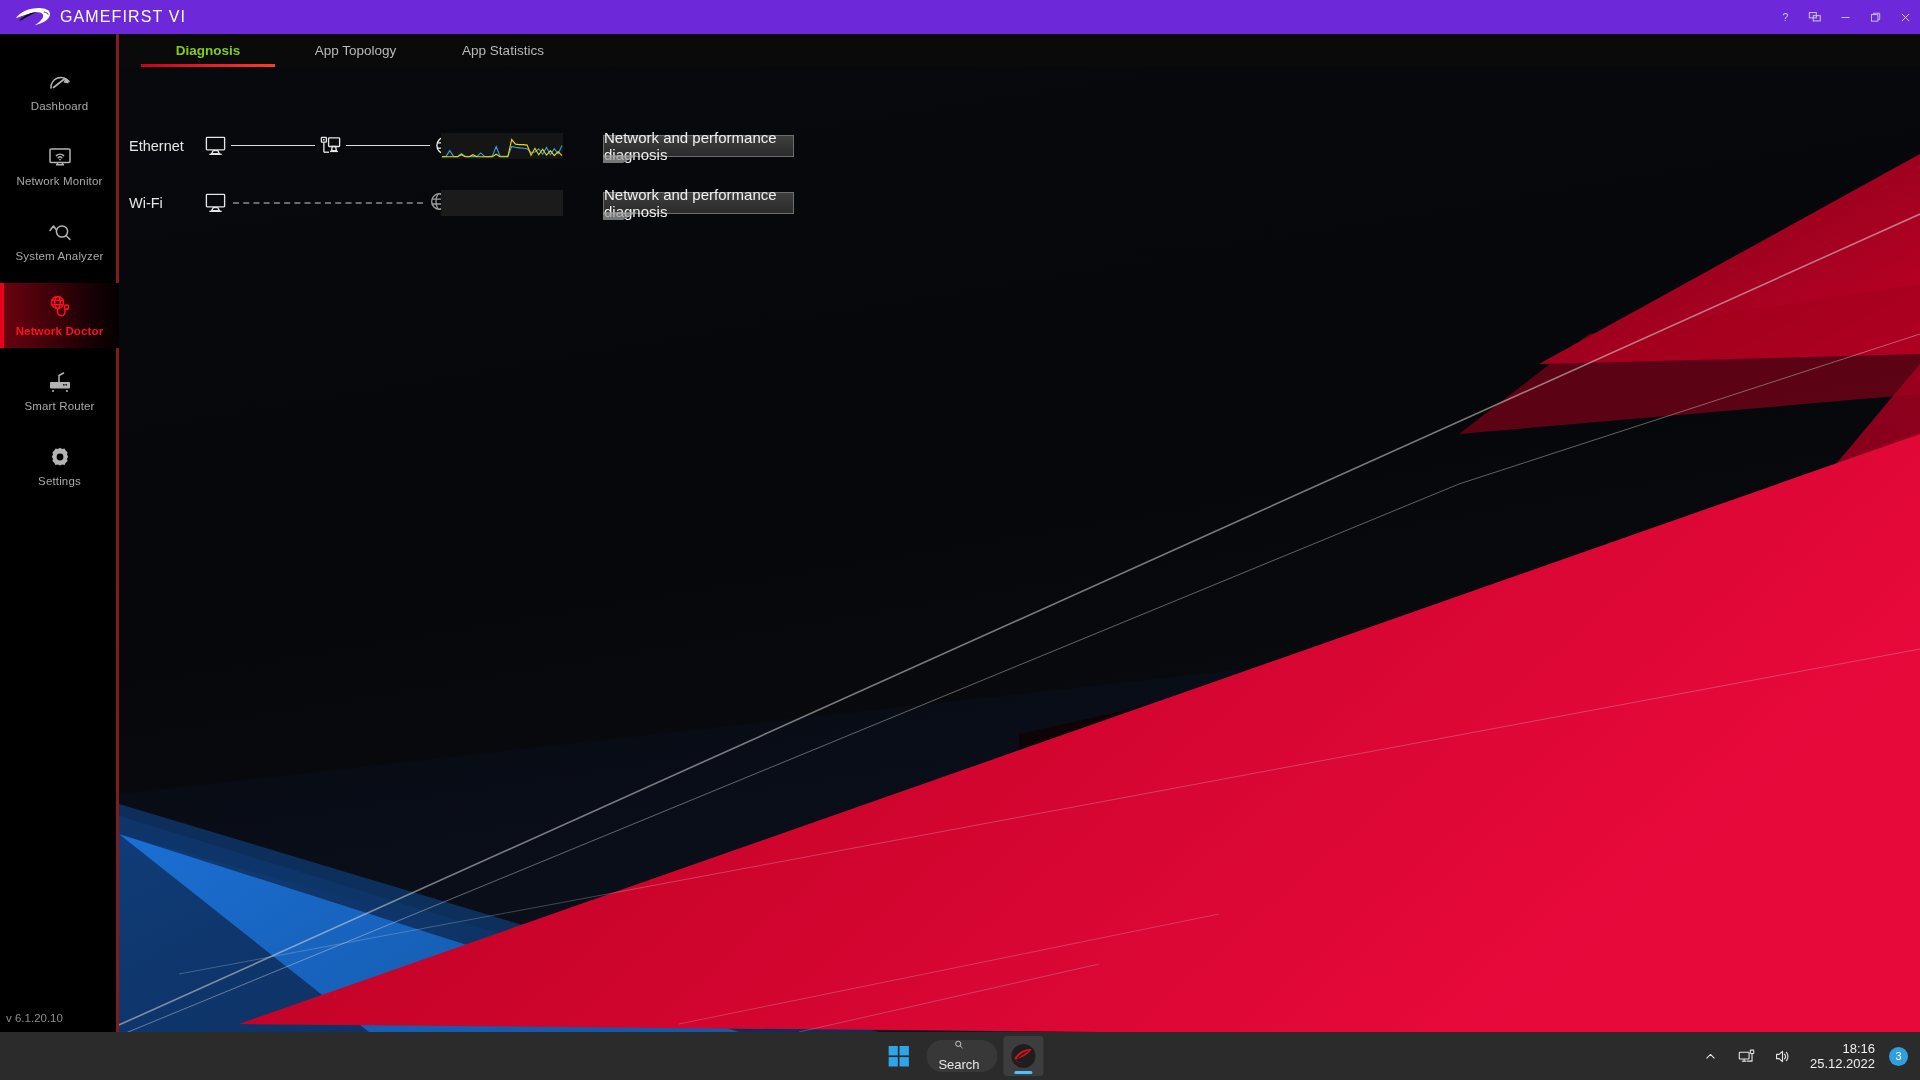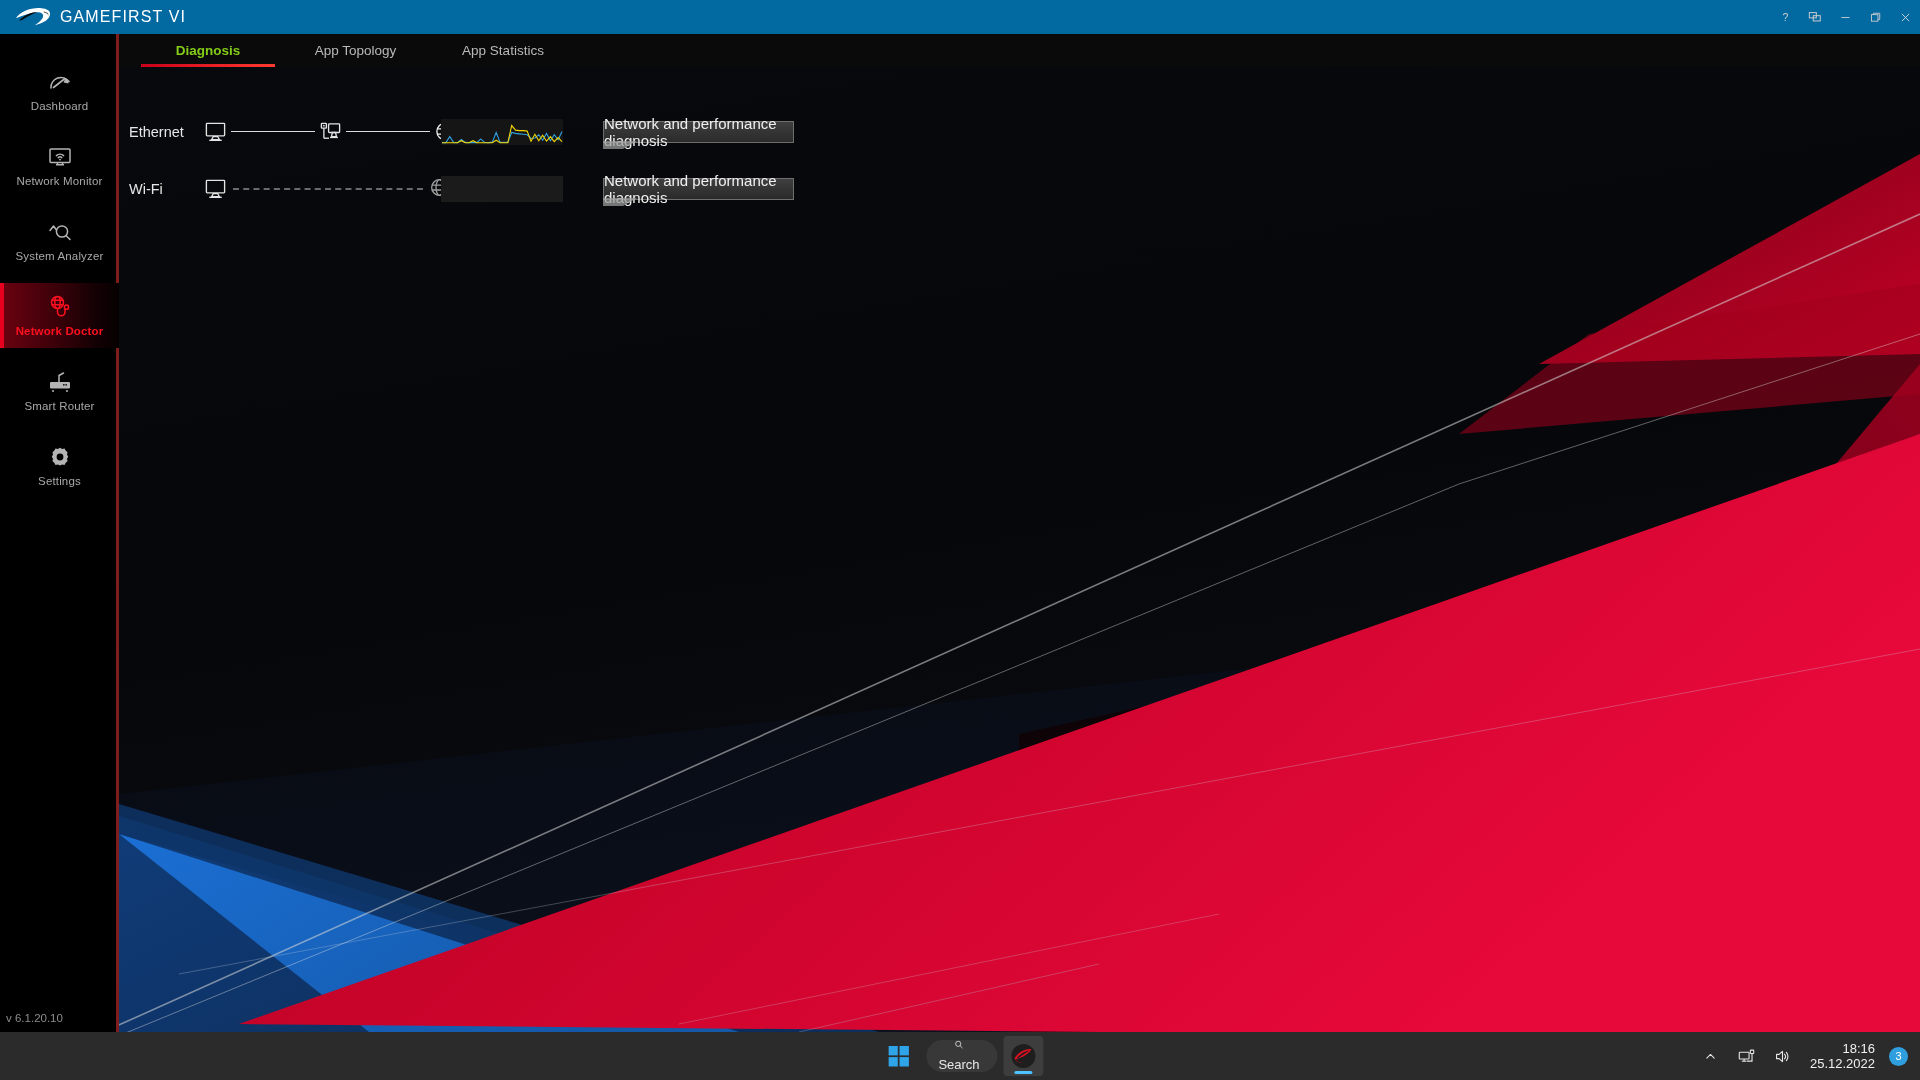--- a/index.html
+++ b/index.html
@@ -11,21 +11,21 @@
 
   
   #app-window {
     position:absolute; left:0; top:0; width:1920px; height:1032px;
     background:#000; overflow:hidden;
   }
 
   
   #title-bar {
     position:absolute; left:0; top:0; width:1920px; height:34px;
-    background:#0369a1; display:flex; align-items:center;
+    background:#6d28d9; display:flex; align-items:center;
   }
   #brand { display:flex; align-items:center; gap:8px; padding-left:14px; }
   #rog-logo { width:38px; height:22px; }
   #brand-text {
     font-size:17px; letter-spacing:1.2px; color:#fff;
     font-family:"Liberation Sans", sans-serif; font-weight:400;
     font-stretch:condensed; transform:scaleX(0.94); transform-origin:left center;
   }
   #win-controls {
     margin-left:auto; display:flex; align-items:center; height:34px;
@@ -85,21 +85,21 @@
   #tab-diagnosis::after {
     content:""; position:absolute; left:8px; right:8px; bottom:0; height:3px;
     background:linear-gradient(90deg,#c9001a,#ff3b2f);
   }
   #tab-app-topology { width:145px; }
   #tab-app-statistics { width:150px; }
 
   
   #diagnosis-panel { position:absolute; left:0; top:33px; width:1801px; }
   .diag-row { position:relative; height:41px; display:flex; align-items:center; }
-  #row-ethernet { margin-top:44px; }
+  #row-ethernet { margin-top:58px; }
   #row-wifi { margin-top:16px; }
   .diag-name {
     position:absolute; left:10px; font-size:14.5px; color:#e6e6e6; white-space:nowrap;
   }
   .node-chain { position:absolute; left:85px; display:flex; align-items:center; }
   .node { display:flex; align-items:center; justify-content:center; }
   .node svg { display:block; }
   .link-solid { width:84px; height:1px; background:#dcdcdc; margin:0 4px; }
   .link-dashed {
     width:190px; height:0; margin:0 6px;

